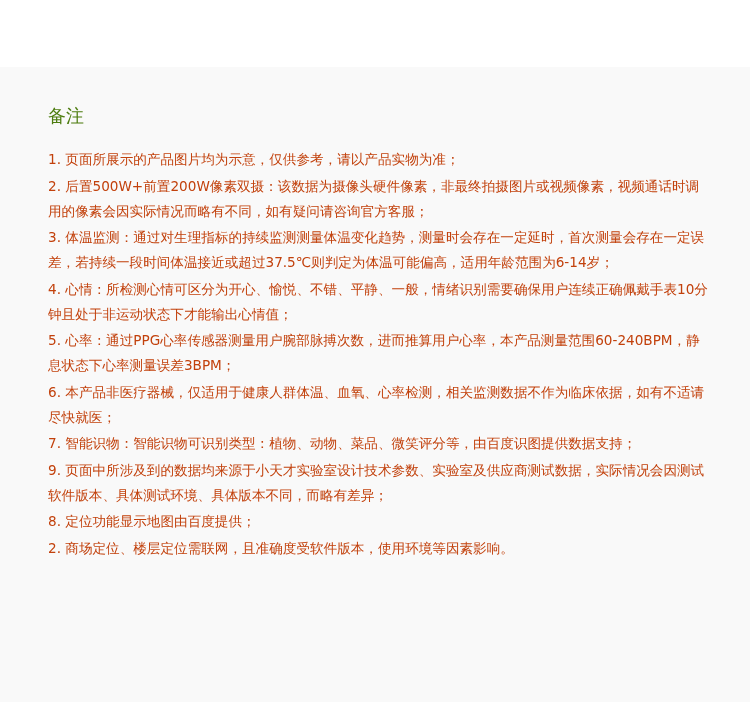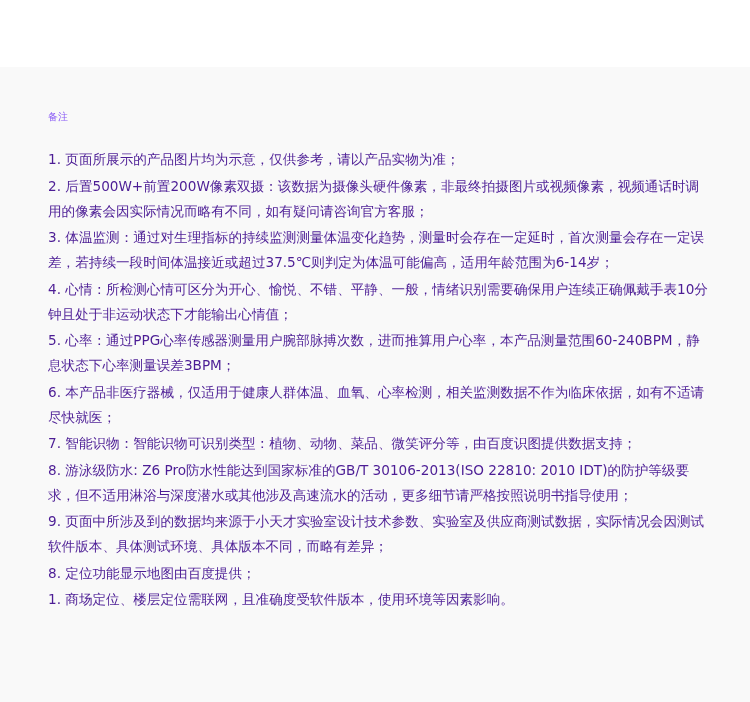--- a/index.html
+++ b/index.html
@@ -18,54 +18,54 @@
     background: #ffffff;
   }
   .notes-section {
     position: relative;
     height: 635px;
     background: #f9f9f9;
     box-sizing: border-box;
     padding: 40px 44px 0 48px;
   }
   .notes-title {
-    font-size: 10px;
-    color: #8b5cf6;
+    font-size: 18px;
+    color: #4d7c0f;
     line-height: 20px;
     margin: 0 0 20px 0;
     font-weight: normal;
+    font-family: Liberation Mono, monospace;
   }
   .notes-list {
     list-style: none;
     margin: 0;
     padding: 0;
     width: 660px;
   }
   .notes-item {
     font-size: 13.6px;
     line-height: 25px;
-    color: #4c1d95;
+    color: #c2410c;
     margin: 0 0 1.5px 0;
     letter-spacing: 0;
     word-break: break-all;
   }
 </style>
 </head>
 <body>
 
 <div class="top-blank"></div>
 
 <section class="notes-section">
   <h2 class="notes-title">备注</h2>
   <ul class="notes-list">
     <li class="notes-item">1. 页面所展示的产品图片均为示意，仅供参考，请以产品实物为准；</li>
     <li class="notes-item">2. 后置500W+前置200W像素双摄：该数据为摄像头硬件像素，非最终拍摄图片或视频像素，视频通话时调用的像素会因实际情况而略有不同，如有疑问请咨询官方客服；</li>
     <li class="notes-item">3. 体温监测：通过对生理指标的持续监测测量体温变化趋势，测量时会存在一定延时，首次测量会存在一定误差，若持续一段时间体温接近或超过37.5℃则判定为体温可能偏高，适用年龄范围为6-14岁；</li>
     <li class="notes-item">4. 心情：所检测心情可区分为开心、愉悦、不错、平静、一般，情绪识别需要确保用户连续正确佩戴手表10分钟且处于非运动状态下才能输出心情值；</li>
     <li class="notes-item">5. 心率：通过PPG心率传感器测量用户腕部脉搏次数，进而推算用户心率，本产品测量范围60-240BPM，静息状态下心率测量误差3BPM；</li>
     <li class="notes-item">6. 本产品非医疗器械，仅适用于健康人群体温、血氧、心率检测，相关监测数据不作为临床依据，如有不适请尽快就医；</li>
     <li class="notes-item">7. 智能识物：智能识物可识别类型：植物、动物、菜品、微笑评分等，由百度识图提供数据支持；</li>
-    <li class="notes-item">8. 游泳级防水: Z6 Pro防水性能达到国家标准的GB/T 30106-2013(ISO 22810: 2010 IDT)的防护等级要求，但不适用淋浴与深度潜水或其他涉及高速流水的活动，更多细节请严格按照说明书指导使用；</li>
     <li class="notes-item">9. 页面中所涉及到的数据均来源于小天才实验室设计技术参数、实验室及供应商测试数据，实际情况会因测试软件版本、具体测试环境、具体版本不同，而略有差异；</li>
     <li class="notes-item">8. 定位功能显示地图由百度提供；</li>
-    <li class="notes-item">1. 商场定位、楼层定位需联网，且准确度受软件版本，使用环境等因素影响。</li>
+    <li class="notes-item">2. 商场定位、楼层定位需联网，且准确度受软件版本，使用环境等因素影响。</li>
   </ul>
 </section>
 
 </body></html>

